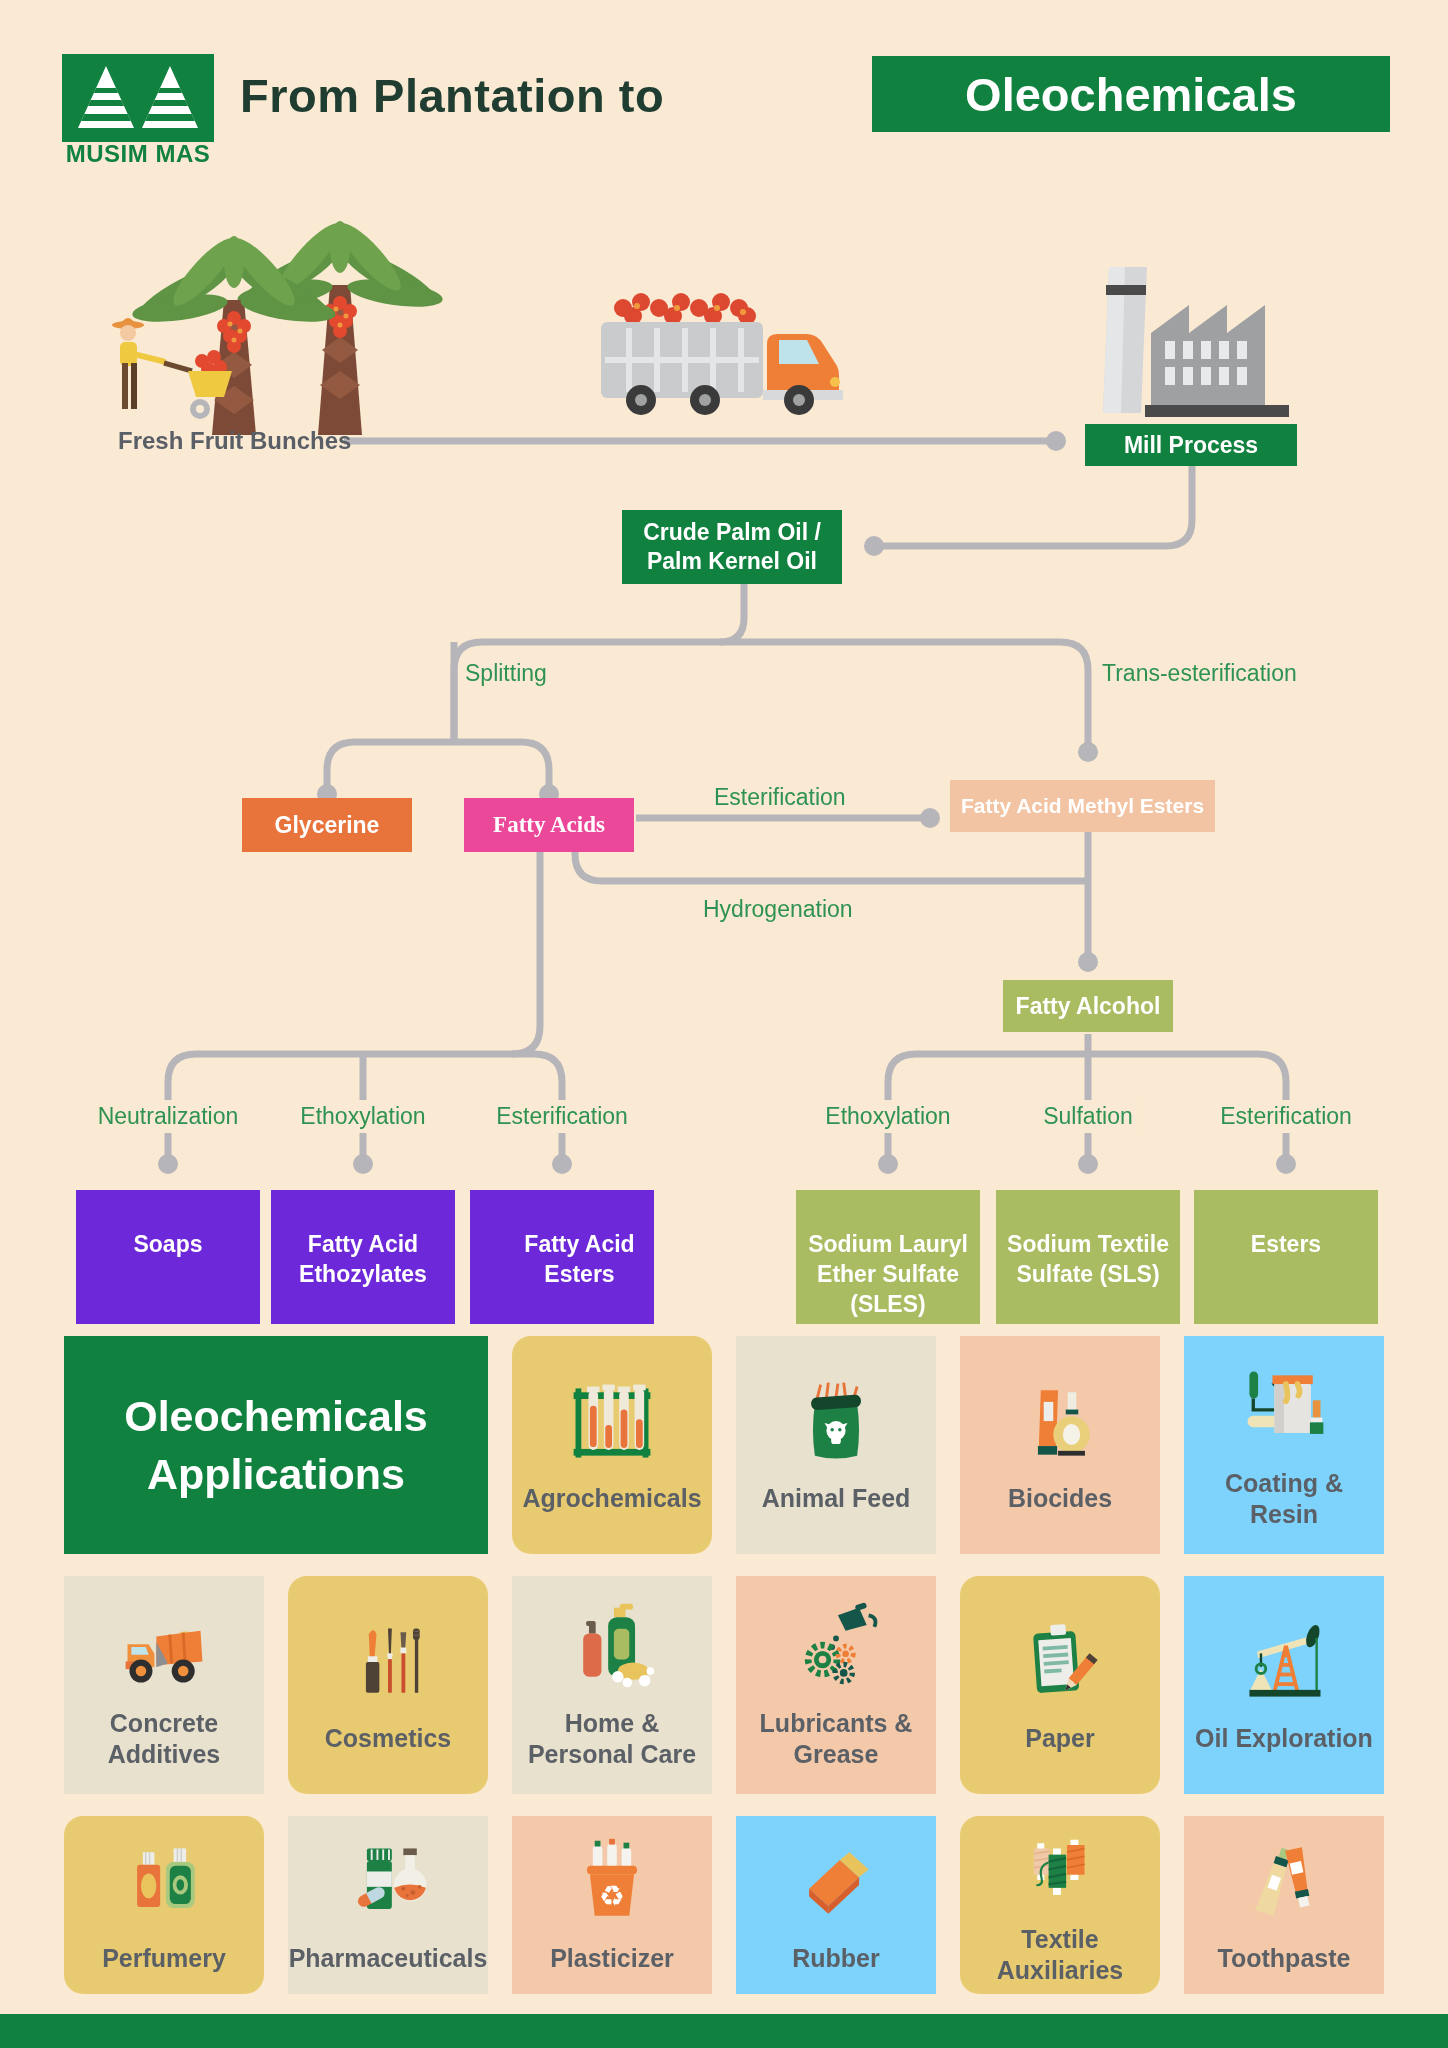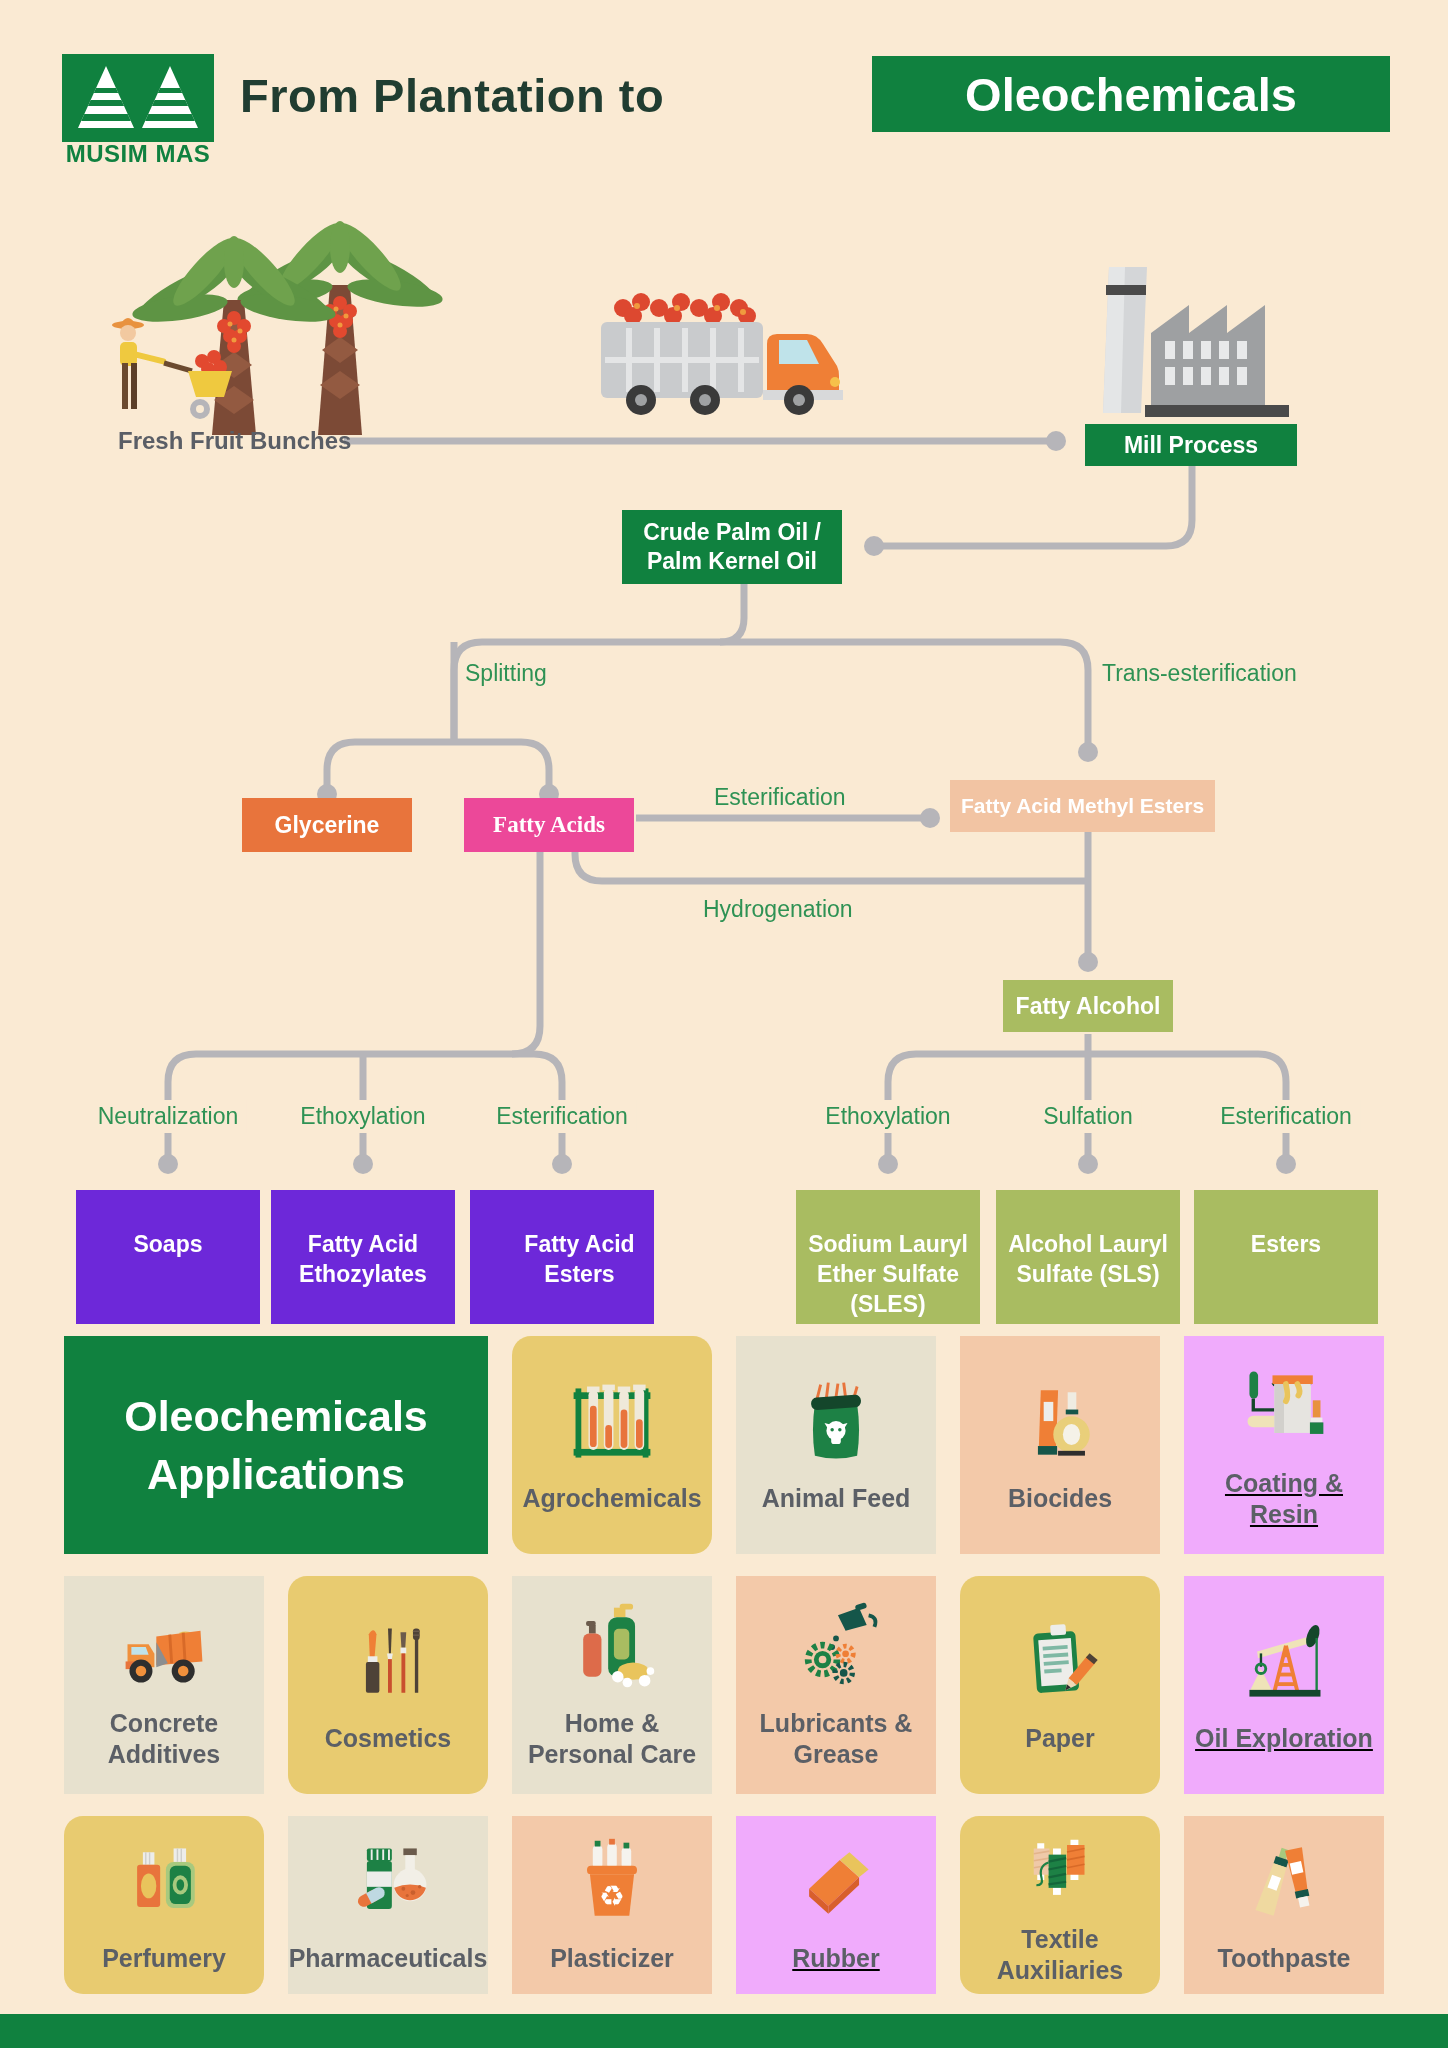--- a/index.html
+++ b/index.html
@@ -36,21 +36,21 @@
     grid-template-columns:repeat(6,200px);grid-template-rows:218px 218px 178px;
     column-gap:24px;row-gap:22px;}
   .apps-title{grid-column:1/3;background:#10813F;display:flex;align-items:center;justify-content:center;
     text-align:center;color:#fff;font-weight:700;font-size:43px;line-height:1.35;padding:0 14px;}
   .tile{display:flex;flex-direction:column;align-items:center;justify-content:center;gap:12px;
     padding:8px 6px;box-sizing:border-box;}
   .tile .lbl{color:#5B5F66;font-weight:700;font-size:25px;line-height:1.25;text-align:center;}
   .c-yellow{background:#E8CB70;border-radius:19px;}
   .c-beige{background:#E7E1CE;}
   .c-peach{background:#F3C9A9;}
-  .c-olive{background:#f0abfc;text-decoration:underline;}
+  .c-olive{background:#7dd3fc;}
   .footer{position:absolute;left:0;top:2014px;width:1448px;height:34px;background:#10813F;}
   svg{display:block;}
   .wires{position:absolute;left:0;top:0;z-index:1;}
   .illus{position:absolute;z-index:2;}
 </style>
 </head>
 <body>
 
 <svg class="wires" width="1448" height="2048" viewBox="0 0 1448 2048">
   <g stroke="#B6B5B9" stroke-width="7" fill="none" stroke-linecap="butt">
@@ -273,21 +273,21 @@
 <div class="plabel" style="left:363px;top:1100px;">Ethoxylation</div>
 <div class="plabel" style="left:562px;top:1100px;">Esterification</div>
 <div class="plabel" style="left:888px;top:1100px;">Ethoxylation</div>
 <div class="plabel" style="left:1088px;top:1100px;">Sulfation</div>
 <div class="plabel" style="left:1286px;top:1100px;">Esterification</div>
 
 <div class="pbox yellow" style="left:76px;top:1190px;">Soaps</div>
 <div class="pbox yellow" style="left:271px;top:1190px;">Fatty Acid Ethozylates</div>
 <div class="pbox yellow" style="left:470px;top:1190px;padding-left:35px;">Fatty Acid Esters</div>
 <div class="pbox olive" style="left:796px;top:1190px;">Sodium Lauryl Ether Sulfate (SLES)</div>
-<div class="pbox olive" style="left:996px;top:1190px;">Alcohol Lauryl Sulfate (SLS)</div>
+<div class="pbox olive" style="left:996px;top:1190px;">Sodium Textile Sulfate (SLS)</div>
 <div class="pbox olive" style="left:1194px;top:1190px;">Esters</div>
 
 <div class="apps">
   <div class="apps-title">Oleochemicals Applications</div>
 
   <div class="tile c-yellow">
     <svg width="96" height="96" viewBox="0 0 100 100">
       <rect x="10" y="18" width="80" height="7" fill="#10813F"></rect>
         <rect x="10" y="77" width="80" height="7" fill="#10813F"></rect>
       <rect x="12" y="14" width="6" height="72" fill="#10813F"></rect>

